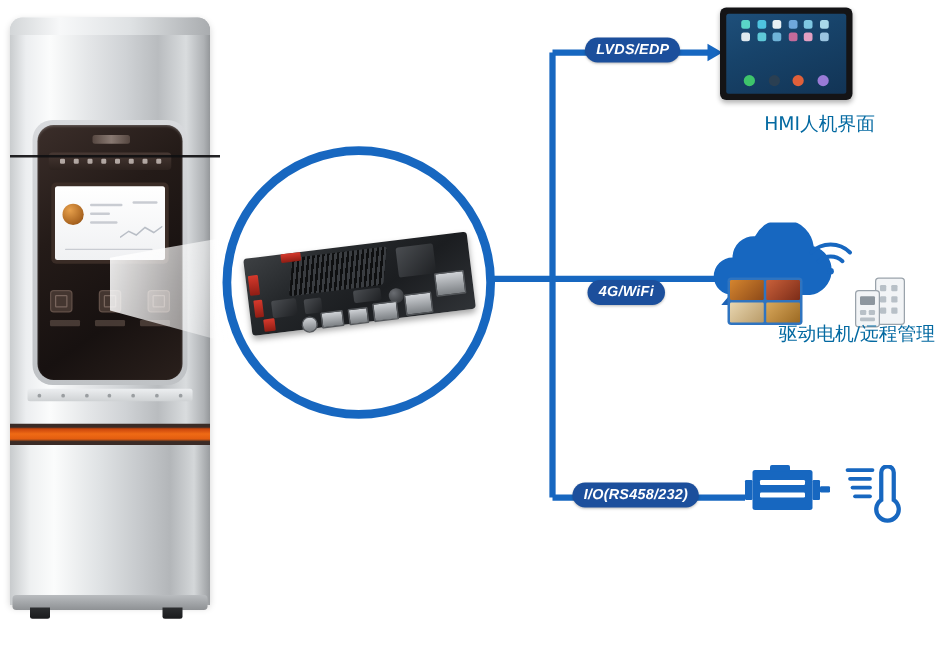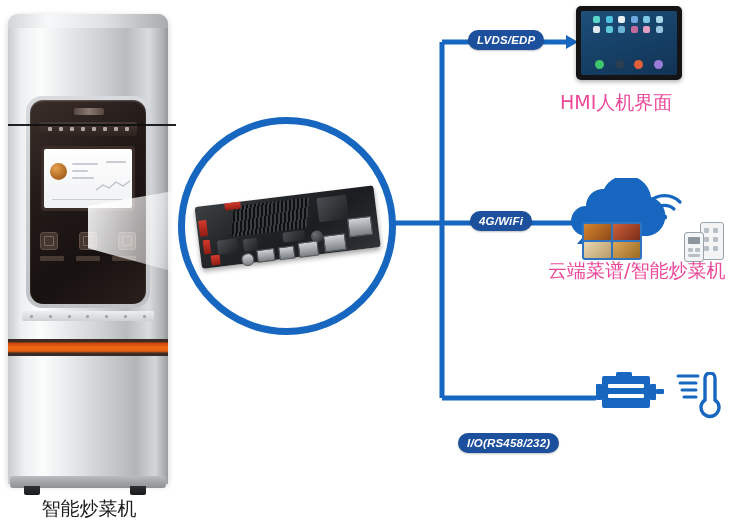--- a/index.html
+++ b/index.html
@@ -90,35 +90,35 @@
     font-size:17px;color:#1c1c1e;font-family:"DejaVu Sans",sans-serif;}
 
   
   svg#wires{position:absolute;left:0;top:0;width:750px;height:529px;pointer-events:none;}
 
   .badge{position:absolute;height:20px;border-radius:10px;background:#1c4f9c;
     display:flex;align-items:center;justify-content:center;color:#fff;font-weight:bold;
     font-style:italic;font-size:11.5px;letter-spacing:.2px;
     box-shadow:0 1px 2px rgba(0,0,0,.25);white-space:nowrap;padding:0 9px;box-sizing:border-box;}
   #badge-lvds{left:468px;top:30px;font-style:italic;}
-  #badge-4g{left:470px;top:211px;}
-  #badge-io{left:458px;top:386px;margin-top:47px;}
+  #badge-4g{left:470px;top:224px;}
+  #badge-io{left:458px;top:386px;}
 
   
   .tablet{position:absolute;left:576px;top:6px;width:106px;height:74px;border-radius:5px;
     background:#141416;padding:5px;box-sizing:border-box;box-shadow:0 2px 4px rgba(0,0,0,.3);}
   .tscreen{width:100%;height:100%;border-radius:2px;
     background:linear-gradient(160deg,#1e4f7a 0%,#17436a 40%,#123455 100%);position:relative;
     overflow:hidden;}
   .ticons{position:absolute;left:12px;top:5px;width:72px;display:grid;
     grid-template-columns:repeat(6,1fr);gap:3px;}
   .ticons i{display:block;width:7px;height:7px;border-radius:2px;}
   .tdock{position:absolute;left:14px;bottom:6px;width:68px;display:flex;justify-content:space-between;}
   .tdock i{display:block;width:9px;height:9px;border-radius:50%;}
-  .cap{position:absolute;text-align:left;font-size:19px;color:#ec4899;
+  .cap{position:absolute;text-align:right;font-size:15px;color:#0369a1;
     font-family:"DejaVu Sans",sans-serif;white-space:nowrap;}
   #cap-hmi{left:560px;top:90px;width:140px;}
   #cap-cloud{left:548px;top:258px;width:200px;}
   #cap-motor{left:560px;top:425px;width:180px;}
 
   
   .cloudgrp{position:absolute;left:548px;top:178px;width:200px;height:80px;}
   .foodgrid{position:absolute;left:582px;top:222px;width:60px;height:38px;border-radius:3px;
     background:#2f74c0;padding:2px;box-sizing:border-box;
     display:grid;grid-template-columns:1fr 1fr;grid-template-rows:1fr 1fr;gap:2px;}
@@ -188,21 +188,20 @@
     <div class="stripe"></div>
     <div class="lower-door"></div>
     <div class="base"></div>
     <div class="leg l"></div>
     <div class="leg r"></div>
     <div class="hline"></div>
   </div>
 
   <div class="beam"></div>
 
-  <div class="app-caption">智能炒菜机</div>
 
   <div class="circle"></div>
 
   <div class="board">
     <div class="pcb">
       <div class="heatsink"></div>
       <div class="chip" style="left:122px;top:6px;width:30px;height:24px;"></div>
       <div class="chip" style="left:18px;top:36px;width:20px;height:14px;"></div>
       <div class="chip" style="left:44px;top:38px;width:14px;height:12px;"></div>
       <div class="chip" style="left:84px;top:36px;width:22px;height:10px;"></div>
@@ -303,21 +302,21 @@
     <i style="left:3px;top:23px;width:5px;height:5px;"></i>
     <i style="left:12px;top:23px;width:5px;height:5px;"></i>
   </div>
   <div class="phone" style="left:684px;top:232px;width:18px;height:28px;">
     <i style="left:3px;top:4px;width:12px;height:7px;background:#8d969e;"></i>
     <i style="left:3px;top:15px;width:5px;height:4px;"></i>
     <i style="left:10px;top:15px;width:5px;height:4px;"></i>
     <i style="left:3px;top:21px;width:12px;height:3px;"></i>
   </div>
 
-  <div class="cap" id="cap-cloud">云端菜谱/智能炒菜机</div>
+  <div class="cap" id="cap-cloud">驱动电机/远程管理</div>
 
   <div class="motorgrp">
     <svg width="150" height="52" viewBox="0 0 150 52">
 
       <g fill="#1767c0">
         <rect x="4" y="12" width="6" height="16" rx="1"></rect>
         <rect x="10" y="4" width="48" height="32" rx="2"></rect>
         <rect x="24" y="0" width="16" height="5" rx="1.5"></rect>
         <rect x="58" y="12" width="6" height="16" rx="1"></rect>
         <rect x="64" y="17" width="8" height="5" rx="1"></rect>

